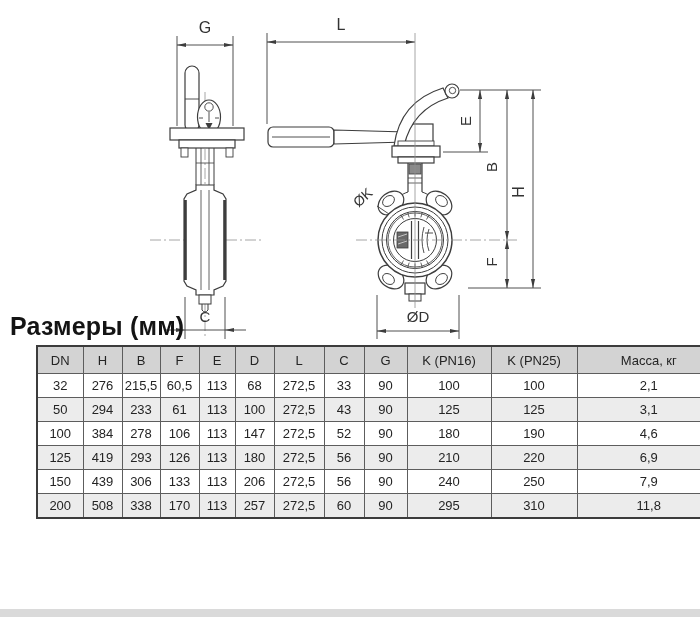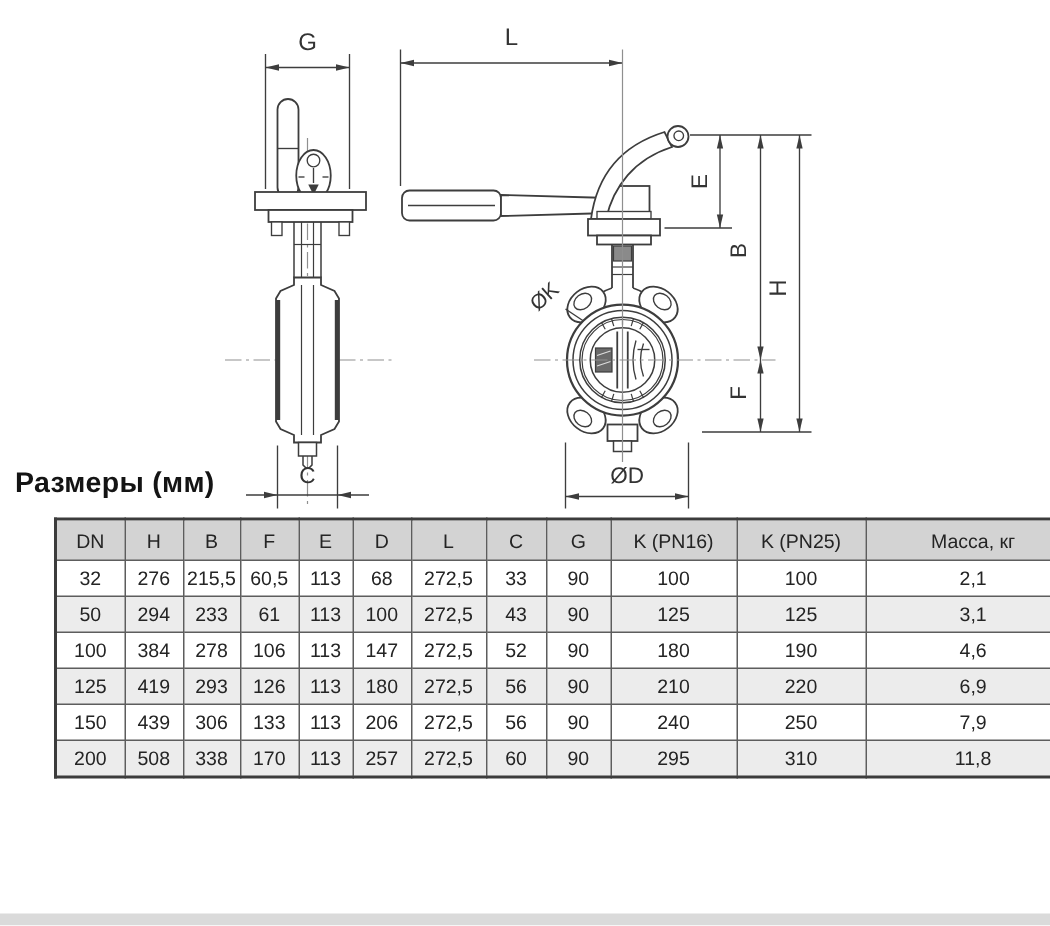--- a/index.html
+++ b/index.html
@@ -3,21 +3,21 @@
 <meta charset="utf-8">
 <style>
   html,body { margin:0; padding:0; }
   body {
     width:700px; height:617px; position:relative; background:#ffffff;
     font-family:"Liberation Sans", sans-serif; overflow:hidden;
   }
   .drawing { position:absolute; left:0; top:0; }
   .heading {
     position:absolute; left:10px; top:312px;
-    font-size:19px; font-weight:bold; color:#141414; letter-spacing:0.2px;
+    font-size:25px; font-weight:bold; color:#141414; letter-spacing:0.2px;
   }
   .dim-table {
     position:absolute; left:8px; top:345px; width:684px;
     border-collapse:collapse; table-layout:fixed;
     border:2px solid #3c3c3c;
     margin-left:28px;
   }
   .dim-table th, .dim-table td {
     border:1px solid #5d5d5d; text-align:center; vertical-align:middle;
     font-size:13px; color:#242424; padding:0; overflow:hidden; white-space:nowrap;

